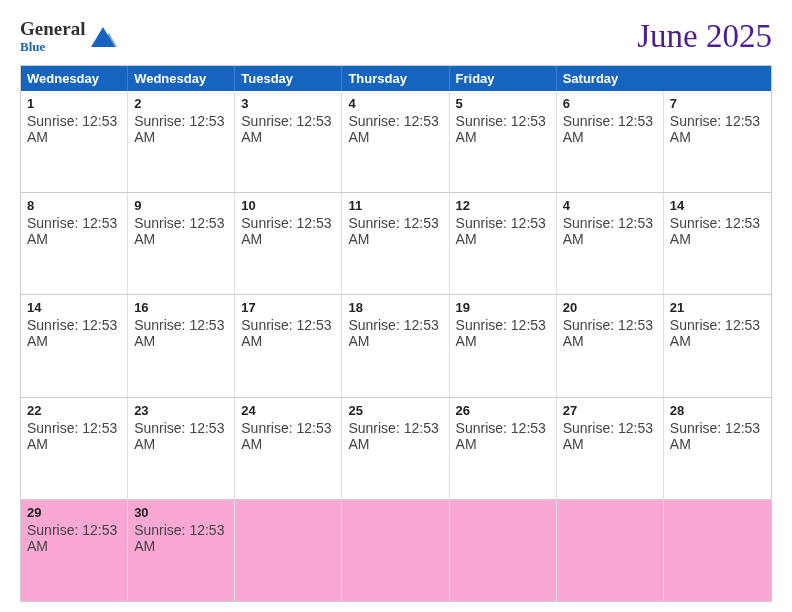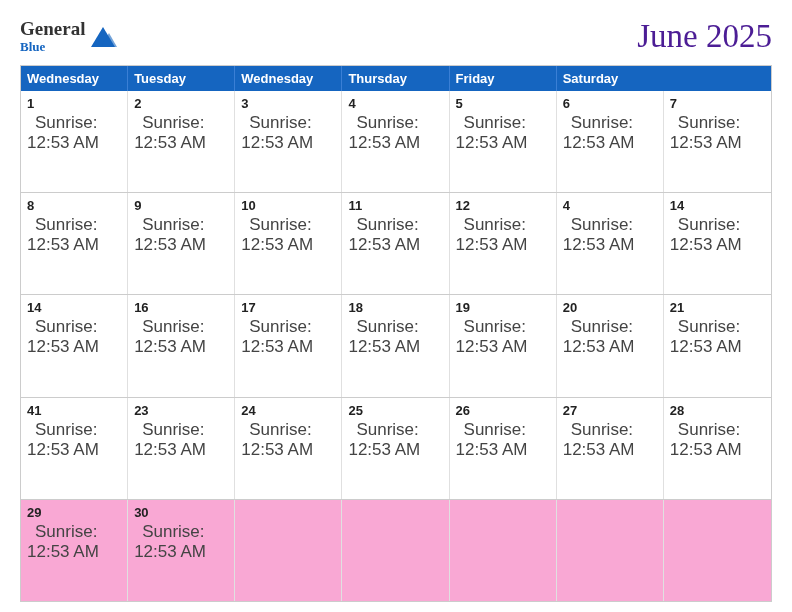--- a/index.html
+++ b/index.html
@@ -91,23 +91,22 @@
     .cal-cell.empty { background: #f5f5f5; }
     .cal-cell.last-row { background: #f9a8d4; }
     .day-num {
       font-size: 13px;
       font-weight: bold;
       color: #222;
       display: block;
       margin-bottom: 2px;
     }
     .sunrise {
-      font-size: 17px;
+      font-size: 14px;
       color: #444;
-      margin-left: 8px;
     }
   </style>
 </head>
 <body>
 
 <div class="page">
   <div class="header">
     <div class="logo">
       <div style="display:flex;flex-direction:column;line-height:1.15;">
         <span class="logo-general" style="font-size:19px;font-weight:bold;">General</span>
@@ -119,22 +118,22 @@
       </svg>
     </div>
     <div class="title-block">
       <div class="month-year">June 2025</div>
     </div>
   </div>
 
   <div class="calendar">
     <div class="calendar-header">
       <div class="cal-header-cell">Wednesday</div>
+      <div class="cal-header-cell">Wednesday</div>
       <div class="cal-header-cell">Tuesday</div>
-      <div class="cal-header-cell">Wednesday</div>
       <div class="cal-header-cell">Thursday</div>
       <div class="cal-header-cell">Friday</div>
       <div class="cal-header-cell">Saturday</div>
     </div>
     <div class="calendar-body" id="cal-body">
     <div class="cal-week">
           <div class="cal-cell"><span class="day-num">1</span><span class="sunrise">Sunrise: 12:53 AM</span></div>
           <div class="cal-cell"><span class="day-num">2</span><span class="sunrise">Sunrise: 12:53 AM</span></div>
           <div class="cal-cell"><span class="day-num">3</span><span class="sunrise">Sunrise: 12:53 AM</span></div>
           <div class="cal-cell"><span class="day-num">4</span><span class="sunrise">Sunrise: 12:53 AM</span></div>
@@ -154,21 +153,21 @@
         <div class="cal-week">
           <div class="cal-cell"><span class="day-num">14</span><span class="sunrise">Sunrise: 12:53 AM</span></div>
           <div class="cal-cell"><span class="day-num">16</span><span class="sunrise">Sunrise: 12:53 AM</span></div>
           <div class="cal-cell"><span class="day-num">17</span><span class="sunrise">Sunrise: 12:53 AM</span></div>
           <div class="cal-cell"><span class="day-num">18</span><span class="sunrise">Sunrise: 12:53 AM</span></div>
           <div class="cal-cell"><span class="day-num">19</span><span class="sunrise">Sunrise: 12:53 AM</span></div>
           <div class="cal-cell"><span class="day-num">20</span><span class="sunrise">Sunrise: 12:53 AM</span></div>
           <div class="cal-cell"><span class="day-num">21</span><span class="sunrise">Sunrise: 12:53 AM</span></div>
         </div>
         <div class="cal-week">
-          <div class="cal-cell"><span class="day-num">41</span><span class="sunrise">Sunrise: 12:53 AM</span></div>
+          <div class="cal-cell"><span class="day-num">22</span><span class="sunrise">Sunrise: 12:53 AM</span></div>
           <div class="cal-cell"><span class="day-num">23</span><span class="sunrise">Sunrise: 12:53 AM</span></div>
           <div class="cal-cell"><span class="day-num">24</span><span class="sunrise">Sunrise: 12:53 AM</span></div>
           <div class="cal-cell"><span class="day-num">25</span><span class="sunrise">Sunrise: 12:53 AM</span></div>
           <div class="cal-cell"><span class="day-num">26</span><span class="sunrise">Sunrise: 12:53 AM</span></div>
           <div class="cal-cell"><span class="day-num">27</span><span class="sunrise">Sunrise: 12:53 AM</span></div>
           <div class="cal-cell"><span class="day-num">28</span><span class="sunrise">Sunrise: 12:53 AM</span></div>
         </div>
         <div class="cal-week">
           <div class="cal-cell last-row"><span class="day-num">29</span><span class="sunrise">Sunrise: 12:53 AM</span></div>
           <div class="cal-cell last-row"><span class="day-num">30</span><span class="sunrise">Sunrise: 12:53 AM</span></div>

